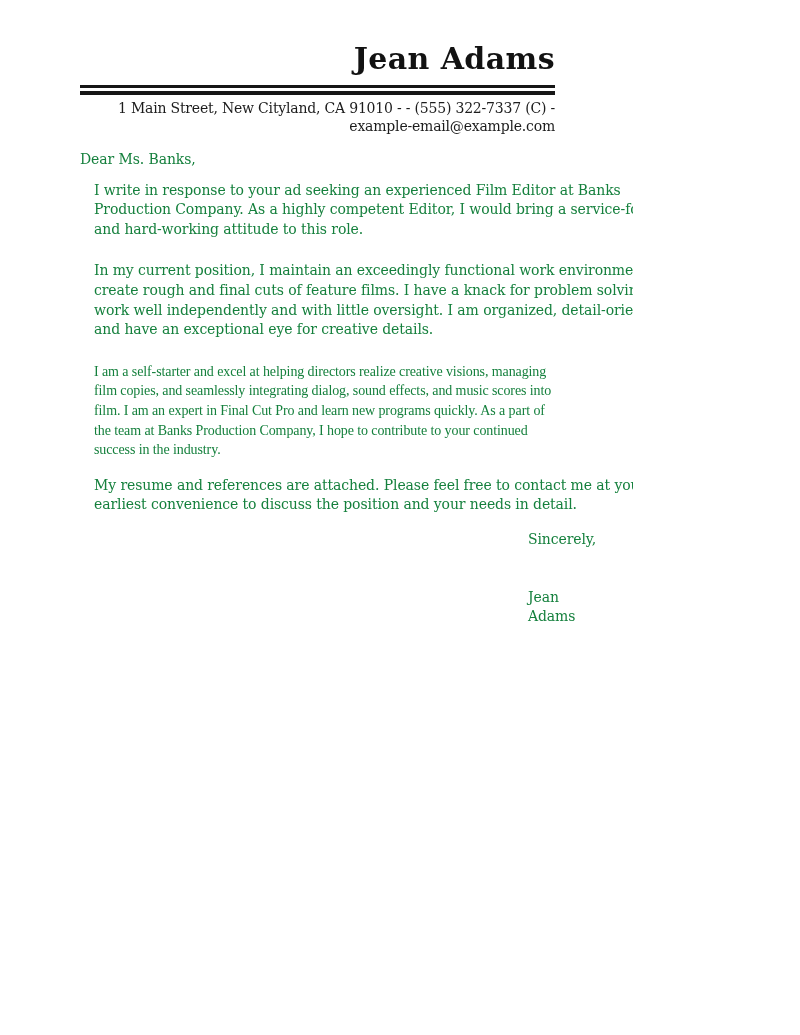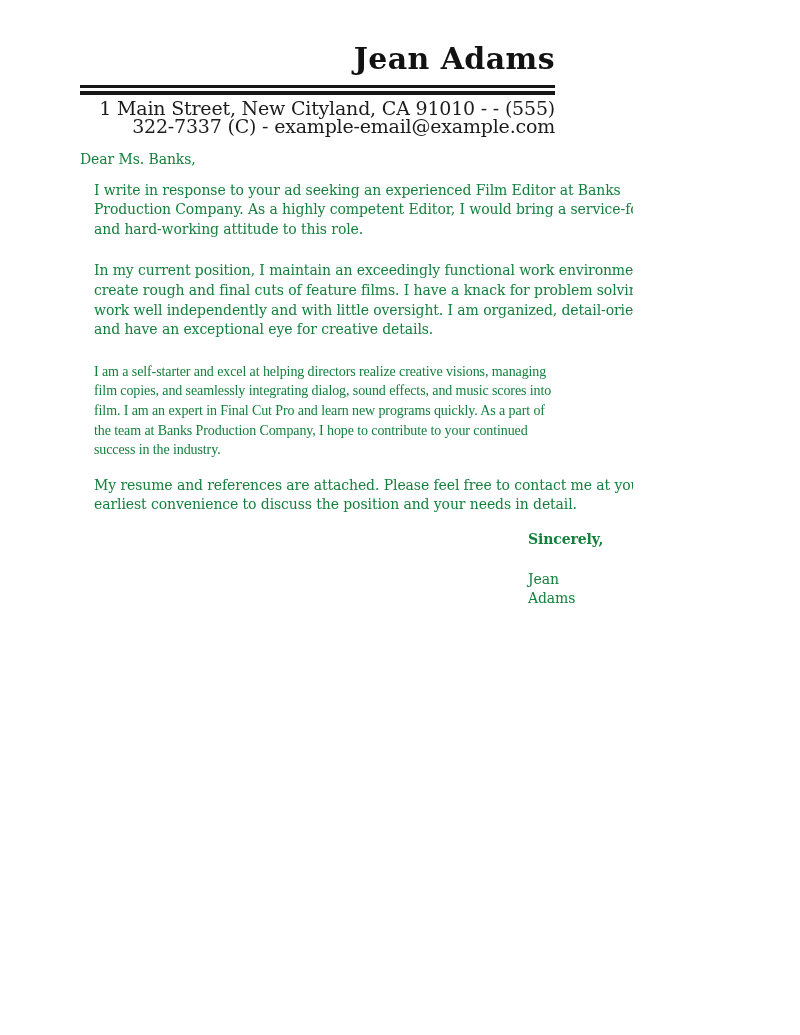--- a/index.html
+++ b/index.html
@@ -41,21 +41,21 @@
     height: 3px;
     background: #ffffff;
   }
   .double-rule .rule-line-bottom {
     height: 4px;
     background: #161616;
   }
   .contact-line {
     margin-top: 4px;
     text-align: right;
-    font-size: 19px;
+    font-size: 14px;
     line-height: 18px;
     color: #1c1c1c;
     letter-spacing: -0.2px;
   }
 
   
   .letter-body {
     margin-top: 15px;
     font-size: 14px;
     line-height: 19.6px;
@@ -74,22 +74,21 @@
     margin-bottom: 16px;
     font-family: Liberation Serif, serif;
   }
   .para.p4 {
     margin-bottom: 15px;
   }
   .closing-block {
     margin-left: 448px; 
   }
   .closing {
-    margin: 0 0 20px 0;
-    font-weight: bold;
+    margin: 0 0 38px 0;
   }
   .signature-name {
     margin: 0;
   }
 </style>
 </head>
 <body>
 
 <div class="page">
   <div class="content">

